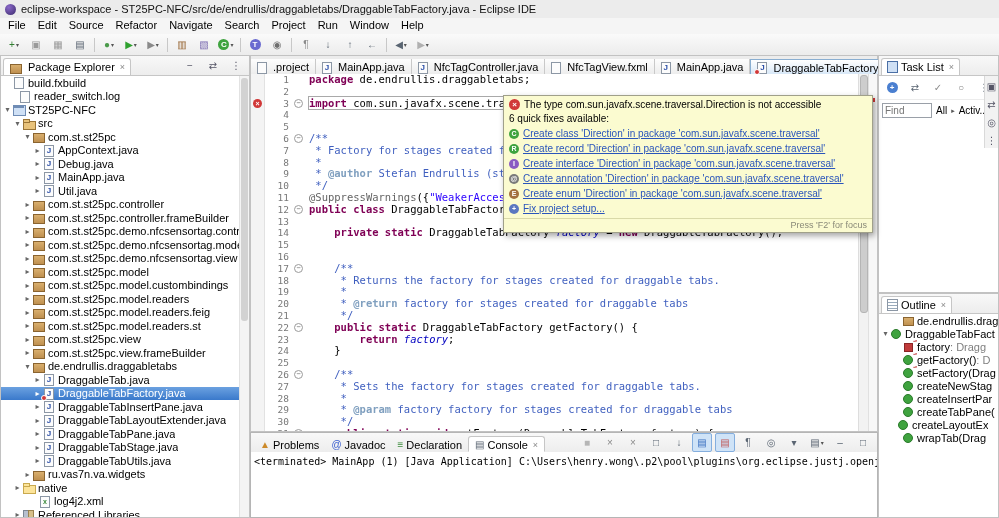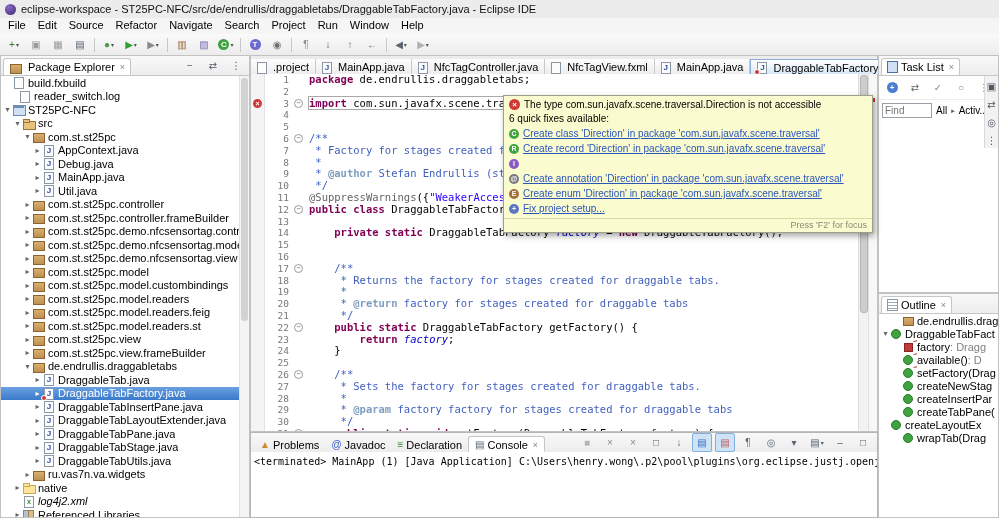--- a/index.html
+++ b/index.html
@@ -407,21 +407,21 @@
       <div class="t-row" style="padding-left: 22px;">
         <span class="arrow">▸</span>
         <span class="ic ic-package"></span>
         <span class="t-label">ru.vas7n.va.widgets</span>
       </div>
       <div class="t-row" style="padding-left: 12px;">
         <span class="arrow">▸</span>
         <span class="ic ic-folder"></span>
         <span class="t-label">native</span>
       </div>
-      <div class="t-row" style="padding-left: 12px; font-style: italic;">
+      <div class="t-row" style="padding-left: 28px;">
         <span class="arrow"></span>
         <span class="ic ic-xml"></span>
         <span class="t-label">log4j2.xml</span>
       </div>
       <div class="t-row" style="padding-left: 12px;">
         <span class="arrow">▸</span>
         <span class="ic ic-lib"></span>
         <span class="t-label">Referenced Libraries</span>
       </div>
     </div>
@@ -688,20 +688,21 @@
       <div class="qf-item">
         <span class="qf-ic" style="background: rgb(63, 163, 63);">C</span>
         <span class="qf-lbl">Create class 'Direction' in package 'com.sun.javafx.scene.traversal'</span>
       </div>
       <div class="qf-item">
         <span class="qf-ic" style="background: rgb(63, 163, 63);">R</span>
         <span class="qf-lbl">Create record 'Direction' in package 'com.sun.javafx.scene.traversal'</span>
       </div>
       <div class="qf-item">
         <span class="qf-ic" style="background: rgb(138, 90, 194);">I</span>
+        <span class="qf-lbl">Create interface 'Direction' in package 'com.sun.javafx.scene.traversal'</span>
       </div>
       <div class="qf-item">
         <span class="qf-ic" style="background: rgb(122, 122, 122);">@</span>
         <span class="qf-lbl">Create annotation 'Direction' in package 'com.sun.javafx.scene.traversal'</span>
       </div>
       <div class="qf-item">
         <span class="qf-ic" style="background: rgb(162, 112, 63);">E</span>
         <span class="qf-lbl">Create enum 'Direction' in package 'com.sun.javafx.scene.traversal'</span>
       </div>
       <div class="qf-item">
@@ -784,21 +785,21 @@
           <span class="sdec">S</span>
         </span>
         <span class="t-label">factory</span>
         <span class="otype"> : Dragg</span>
       </div>
       <div class="o-row" style="padding-left: 14px;">
         <span class="arrow"></span>
         <span class="oic oic-method-public">
           <span class="sdec">S</span>
         </span>
-        <span class="t-label">available()</span>
+        <span class="t-label">getFactory()</span>
         <span class="otype"> : D</span>
       </div>
       <div class="o-row" style="padding-left: 14px;">
         <span class="arrow"></span>
         <span class="oic oic-method-public">
           <span class="sdec">S</span>
         </span>
         <span class="t-label">setFactory(Drag</span>
       </div>
       <div class="o-row" style="padding-left: 14px;">
@@ -809,21 +810,21 @@
       <div class="o-row" style="padding-left: 14px;">
         <span class="arrow"></span>
         <span class="oic oic-method-public"></span>
         <span class="t-label">createInsertPar</span>
       </div>
       <div class="o-row" style="padding-left: 14px;">
         <span class="arrow"></span>
         <span class="oic oic-method-public"></span>
         <span class="t-label">createTabPane(</span>
       </div>
-      <div class="o-row" style="padding-left: 2px;">
+      <div class="o-row" style="padding-left: 9px;">
         <span class="arrow"></span>
         <span class="oic oic-method-public"></span>
         <span class="t-label">createLayoutEx</span>
       </div>
       <div class="o-row" style="padding-left: 14px;">
         <span class="arrow"></span>
         <span class="oic oic-method-public"></span>
         <span class="t-label">wrapTab(Drag</span>
       </div>
     </div>

